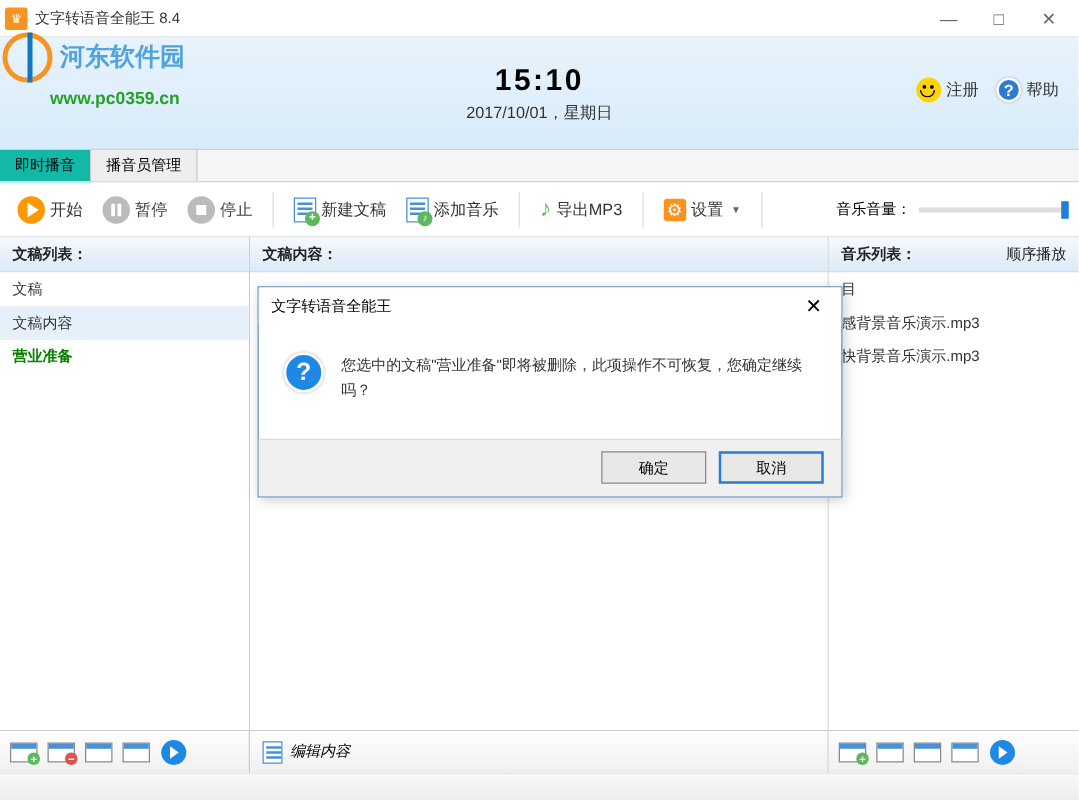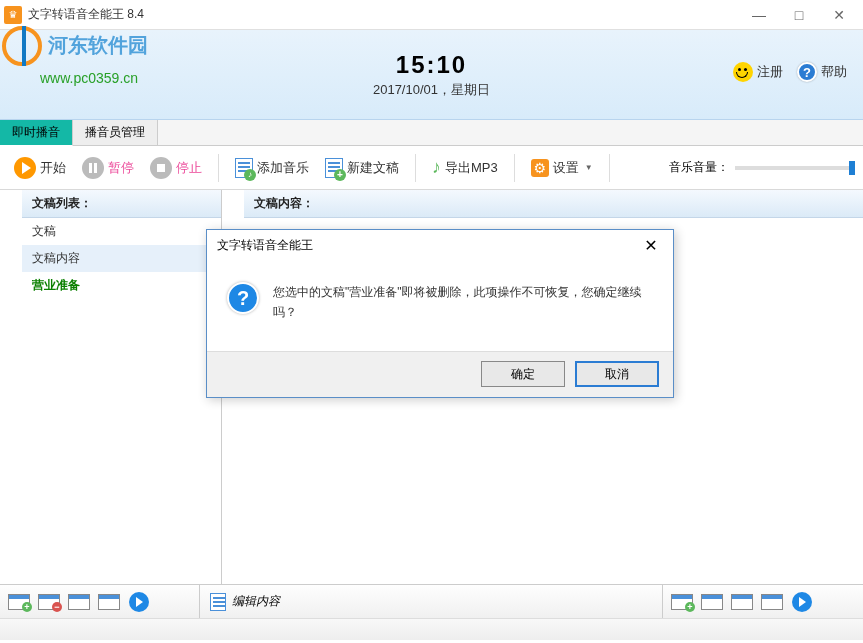--- a/index.html
+++ b/index.html
@@ -9,62 +9,62 @@
 .titlebar-icon { width: 18px; height: 18px; background: #f7931e; border-radius: 2px; margin-right: 6px; display: flex; align-items: center; justify-content: center; color: #fff; font-size: 10px; }
 .titlebar-title { flex: 1; font-size: 12px; color: #333; }
 .titlebar-btns { display: flex; }
 .titlebar-btn { width: 40px; height: 28px; display: flex; align-items: center; justify-content: center; cursor: pointer; color: #666; font-size: 14px; }
 
 .watermark { position: absolute; top: 26px; left: 2px; z-index: 5; pointer-events: none; }
 .watermark-logo { width: 58px; height: 42px; position: relative; }
 .watermark-circle { width: 40px; height: 40px; border: 4px solid #f7931e; border-radius: 50%; position: absolute; }
 .watermark-circle::after { content: ''; position: absolute; left: 16px; top: -4px; width: 4px; height: 40px; background: #1179c4; }
 .watermark-text { color: #52a3dc; font-size: 20px; font-weight: bold; position: absolute; top: 6px; left: 46px; white-space: nowrap; }
-.watermark-url { color: #28a028; font-size: 14px; position: absolute; top: 44px; left: 38px; white-space: nowrap; font-weight: normal; }
+.watermark-url { color: #28a028; font-size: 14px; position: absolute; top: 44px; left: 38px; white-space: nowrap; font-weight: bold; }
 
 .header { height: 90px; background: linear-gradient(to bottom, #e8f3fc, #d8ebfa); display: flex; align-items: center; justify-content: center; position: relative; border-bottom: 1px solid #b8d4ee; }
 .clock { text-align: center; }
 .clock-time { font-size: 24px; font-weight: bold; color: #000; letter-spacing: 2px; }
 .clock-date { font-size: 13px; color: #333; margin-top: 2px; }
 .header-right { position: absolute; right: 16px; top: 32px; display: flex; align-items: center; gap: 14px; }
 .hr-item { display: flex; align-items: center; gap: 4px; cursor: pointer; font-size: 13px; color: #333; }
 .smile-icon { width: 20px; height: 20px; background: #ffd400; border-radius: 50%; position: relative; }
 .smile-icon::before { content: ''; position: absolute; width: 3px; height: 3px; background: #000; border-radius: 50%; top: 6px; left: 5px; box-shadow: 6px 0 0 #000; }
 .smile-icon::after { content: ''; position: absolute; width: 10px; height: 5px; border: 1.5px solid #000; border-top: none; border-radius: 0 0 10px 10px; top: 10px; left: 3px; }
 .help-icon { width: 20px; height: 20px; background: #2b7cd3; border-radius: 50%; color: #fff; display: flex; align-items: center; justify-content: center; font-weight: bold; font-size: 13px; border: 2px solid #fff; box-shadow: 0 0 2px rgba(0,0,0,.3); }
 
 .tabs { height: 26px; background: #f5f5f5; display: flex; border-bottom: 1px solid #ccc; }
 .tab { padding: 0 12px; display: flex; align-items: center; border-right: 1px solid #ccc; background: #fff; cursor: pointer; font-size: 12px; }
 .tab.active { background: #14b8a6; border-bottom: 1px solid #fff; margin-bottom: -1px; }
 .tab.inactive { background: #eee; }
 
 .toolbar { height: 44px; background: #fff; display: flex; align-items: center; padding: 0 8px; border-bottom: 1px solid #d9d9d9; gap: 4px; }
 .tb-btn { display: flex; align-items: center; gap: 4px; padding: 4px 6px; cursor: pointer; font-size: 13px; color: #333; border-radius: 2px; }
-.tb-btn.disabled { color: #ec4899; cursor: default; text-align: center; }
+.tb-btn.disabled { color: #404040; cursor: default; text-align: center; }
 .tb-sep { width: 1px; height: 28px; background: #ddd; margin: 0 6px; }
 .play-icon { width: 22px; height: 22px; background: #ff9800; border-radius: 50%; position: relative; }
 .play-icon::after { content: ''; position: absolute; left: 8px; top: 5px; border-left: 9px solid #fff; border-top: 6px solid transparent; border-bottom: 6px solid transparent; }
 .pause-icon { width: 22px; height: 22px; background: #bbb; border-radius: 50%; position: relative; }
 .pause-icon::after { content: ''; position: absolute; left: 7px; top: 6px; width: 3px; height: 10px; background: #fff; box-shadow: 5px 0 0 #fff; }
 .stop-icon { width: 22px; height: 22px; background: #bbb; border-radius: 50%; position: relative; }
 .stop-icon::after { content: ''; position: absolute; left: 7px; top: 7px; width: 8px; height: 8px; background: #fff; }
 .doc-icon { width: 18px; height: 20px; background: #fff; border: 1px solid #4a90d9; position: relative; }
 .doc-icon::before { content: ''; position: absolute; top: 3px; left: 2px; width: 12px; height: 2px; background: #4a90d9; box-shadow: 0 4px 0 #4a90d9, 0 8px 0 #4a90d9; }
 .doc-plus::after { content: '+'; position: absolute; bottom: -4px; right: -4px; width: 12px; height: 12px; background: #5cb85c; color: #fff; border-radius: 50%; font-size: 10px; line-height: 12px; text-align: center; font-weight: bold; }
 .doc-music::after { content: '♪'; position: absolute; bottom: -4px; right: -4px; width: 12px; height: 12px; background: #5cb85c; color: #fff; border-radius: 50%; font-size: 8px; line-height: 12px; text-align: center; }
 .note-icon { color: #5cb85c; font-size: 18px; }
 .gear-icon { width: 18px; height: 18px; background: #f7931e; border-radius: 3px; position: relative; display: flex; align-items: center; justify-content: center; color: #fff; }
 .gear-icon::after { content: '⚙'; font-size: 14px; }
 .dropdown-arrow { font-size: 8px; color: #666; margin-left: 2px; }
 .toolbar-right { margin-left: auto; display: flex; align-items: center; gap: 6px; }
 .volume-slider { width: 120px; height: 4px; background: #ddd; position: relative; }
 .volume-thumb { position: absolute; right: 0; top: -5px; width: 6px; height: 14px; background: #1e7fd4; }
 
 .columns { display: flex; height: 394px; }
-.col { border-right: 1px solid #ccc; display: flex; flex-direction: column; margin-left: 22px; }
+.col { border-right: 1px solid #ccc; display: flex; flex-direction: column; }
 .col:last-child { border-right: none; }
 .col-left { width: 200px; }
 .col-mid { flex: 1; }
 .col-right { width: 200px; }
 .col-head { height: 28px; background: linear-gradient(to bottom, #f4f9fe, #dbeaf7); border-bottom: 1px solid #c4d6e8; display: flex; align-items: center; padding: 0 10px; font-weight: bold; font-size: 12px; color: #222; }
 .col-head-extra { margin-left: auto; font-weight: normal; cursor: pointer; }
 .col-body { flex: 1; background: #fff; overflow: auto; }
 .list-item { padding: 5px 10px; cursor: pointer; font-size: 12px; color: #333; }
 .list-item.selected { background: #e6f0fa; }
 .list-item.highlight { color: #0b8000; font-weight: bold; }
@@ -154,26 +154,26 @@
   <div class="tb-btn disabled">
     <span class="pause-icon"></span>
     <span>暂停</span>
   </div>
   <div class="tb-btn disabled">
     <span class="stop-icon"></span>
     <span>停止</span>
   </div>
   <div class="tb-sep"></div>
   <div class="tb-btn">
+    <span class="doc-icon doc-plus"></span>
+    <span>新建文稿</span>
+  </div>
+  <div class="tb-btn">
     <span class="doc-icon doc-music"></span>
     <span>添加音乐</span>
-  </div>
-  <div class="tb-btn">
-    <span class="doc-icon doc-plus"></span>
-    <span>新建文稿</span>
   </div>
   <div class="tb-sep"></div>
   <div class="tb-btn">
     <span class="note-icon">♪</span>
     <span>导出MP3</span>
   </div>
   <div class="tb-sep"></div>
   <div class="tb-btn">
     <span class="gear-icon"></span>
     <span>设置</span>
@@ -194,20 +194,31 @@
     <div class="col-body">
       <div class="list-item">文稿</div>
       <div class="list-item selected">文稿内容</div>
       <div class="list-item highlight">营业准备</div>
     </div>
   </div>
   <div class="col col-mid">
     <div class="col-head">文稿内容：</div>
     <div class="col-body"></div>
   </div>
+  <div class="col col-right">
+    <div class="col-head">
+      <span>音乐列表：</span>
+      <span class="col-head-extra">顺序播放</span>
+    </div>
+    <div class="col-body">
+      <div class="playlist-header">目</div>
+      <div class="list-item">感背景音乐演示.mp3</div>
+      <div class="list-item">快背景音乐演示.mp3</div>
+    </div>
+  </div>
 </div>
 
 <div class="bottom-toolbars">
   <div class="bt-section bt-left">
     <div class="bt-btn">
         <span class="mini-card mini-add"></span>
       </div>
     <div class="bt-btn">
         <span class="mini-card mini-del"></span>
       </div>

